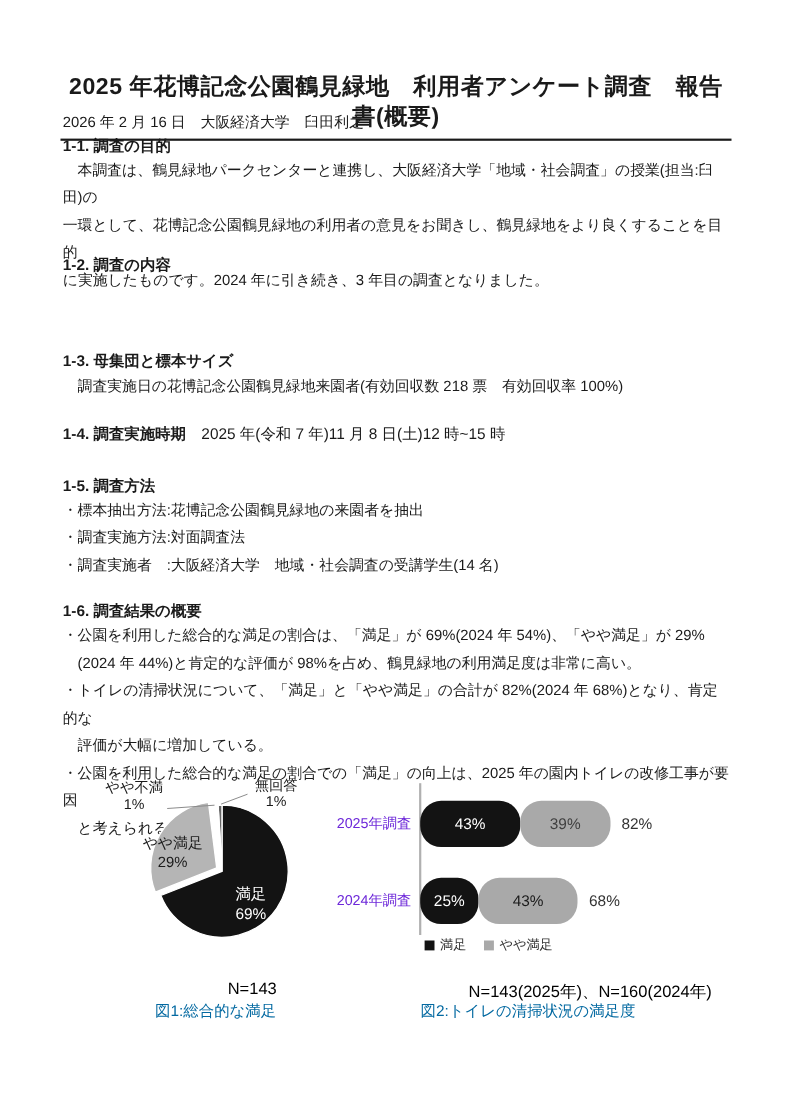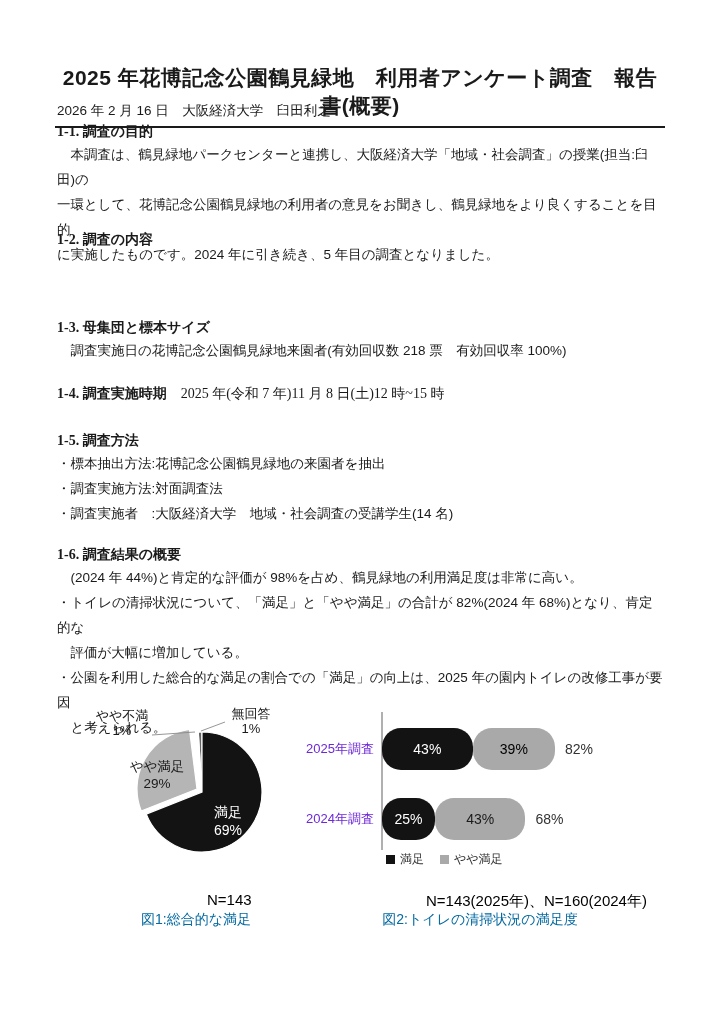--- a/index.html
+++ b/index.html
@@ -6,21 +6,21 @@
   .page{position:relative;width:720px;height:1018px;background:#ffffff;overflow:hidden;
         font-family:"Liberation Sans","DejaVu Sans",sans-serif;color:#1a1a1a;}
   .content{position:absolute;left:57px;top:0;width:606px;}
 
   .doc-title{position:absolute;left:-2px;top:64px;width:610px;text-align:center;
              font-size:21px;font-weight:bold;letter-spacing:.5px;
              padding-bottom:6px;border-bottom:2px solid #1a1a1a;}
   .date-line{position:absolute;left:0;top:102px;width:606px;text-align:left;font-size:13.5px;}
 
   .section{position:absolute;left:0;width:606px;}
-  .sec-head{font-size:14px;font-weight:bold;line-height:20px;font-family:Liberation Serif, serif;}
+  .sec-head{font-size:14px;font-weight:bold;line-height:20px;}
   .sec-head .inline-body{font-weight:normal;}
   .tline{font-size:13.5px;line-height:25px;white-space:pre-wrap;}
 
   
   .fig1{position:absolute;left:55px;top:700px;width:290px;height:240px;}
   .fig1 svg{position:absolute;left:0;top:0;}
   .pie-label{position:absolute;text-align:center;font-size:13px;line-height:15px;color:#1a1a1a;}
   .pie-label.inside{font-size:13.5px;line-height:17px;}
   .pie-label.white{color:#ffffff;font-size:14px;line-height:18px;}
   .n-label{position:absolute;font-size:15px;color:#000000;}
@@ -46,21 +46,21 @@
   <div class="content">
 
     <div class="doc-title">2025 年花博記念公園鶴見緑地　利用者アンケート調査　報告書(概要)</div>
     <div class="date-line">2026 年 2 月 16 日　大阪経済大学　臼田利之</div>
 
     <div class="section" style="top:122px">
       <div class="sec-head">1-1. 調査の目的</div>
       <div>
           <div class="tline">　本調査は、鶴見緑地パークセンターと連携し、大阪経済大学「地域・社会調査」の授業(担当:臼田)の</div>
           <div class="tline">一環として、花博記念公園鶴見緑地の利用者の意見をお聞きし、鶴見緑地をより良くすることを目的</div>
-          <div class="tline">に実施したものです。2024 年に引き続き、5 年目の調査となりました。</div>
+          <div class="tline">に実施したものです。2024 年に引き続き、3 年目の調査となりました。</div>
         </div>
     </div>
 
     <div class="section" style="top:230px">
       <div class="sec-head">1-2. 調査の内容</div>
     </div>
 
     <div class="section" style="top:318px">
       <div class="sec-head">1-3. 母集団と標本サイズ</div>
       <div>
@@ -77,20 +77,21 @@
       <div>
           <div class="tline">・標本抽出方法:花博記念公園鶴見緑地の来園者を抽出</div>
           <div class="tline">・調査実施方法:対面調査法</div>
           <div class="tline">・調査実施者　:大阪経済大学　地域・社会調査の受講学生(14 名)</div>
         </div>
     </div>
 
     <div class="section" style="top:545px">
       <div class="sec-head">1-6. 調査結果の概要</div>
       <div>
+          <div class="tline">・公園を利用した総合的な満足の割合は、「満足」が 69%(2024 年 54%)、「やや満足」が 29%</div>
           <div class="tline">　(2024 年 44%)と肯定的な評価が 98%を占め、鶴見緑地の利用満足度は非常に高い。</div>
           <div class="tline">・トイレの清掃状況について、「満足」と「やや満足」の合計が 82%(2024 年 68%)となり、肯定的な</div>
           <div class="tline">　評価が大幅に増加している。</div>
           <div class="tline">・公園を利用した総合的な満足の割合での「満足」の向上は、2025 年の園内トイレの改修工事が要因</div>
           <div class="tline">　と考えられる。</div>
         </div>
     </div>
   </div>
 
   <div class="fig1">
@@ -123,21 +124,21 @@
   </div>
 
   <div class="fig2">
     <div class="axis-y"></div>
 
     <div class="cat-label" style="top:28px">2025年調査</div>
     <div class="hbar" style="top:28px">
       <div class="seg" style="width: 90.7px; background: rgb(19, 19, 19); color: rgb(255, 255, 255);">
           <span>43%</span>
         </div>
-      <div class="seg" style="width: 82.3px; background: rgb(169, 169, 169); color: #000000;">
+      <div class="seg" style="width: 82.3px; background: rgb(169, 169, 169); color: #404040;">
           <span>39%</span>
         </div>
       <span class="total">82%</span>
     </div>
 
     <div class="cat-label" style="top:98px">2024年調査</div>
     <div class="hbar" style="top:98px">
       <div class="seg" style="width: 52.8px; background: rgb(19, 19, 19); color: rgb(255, 255, 255);">
           <span>25%</span>
         </div>

